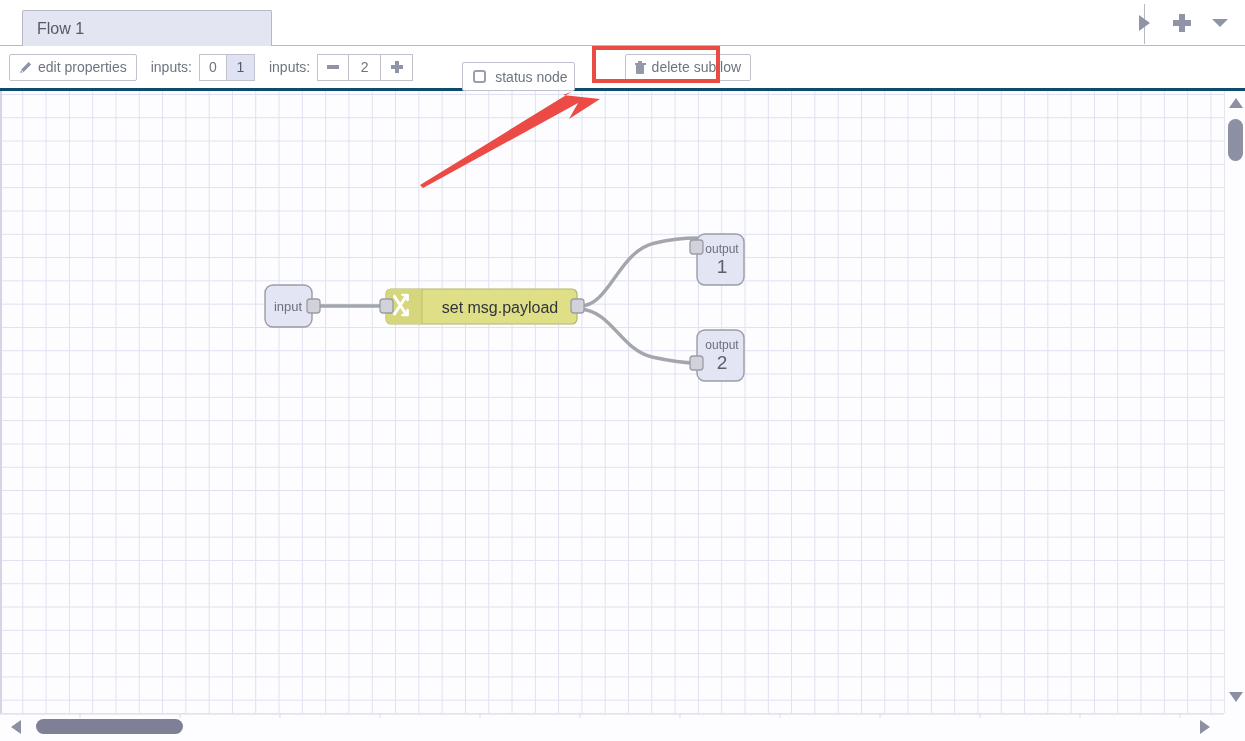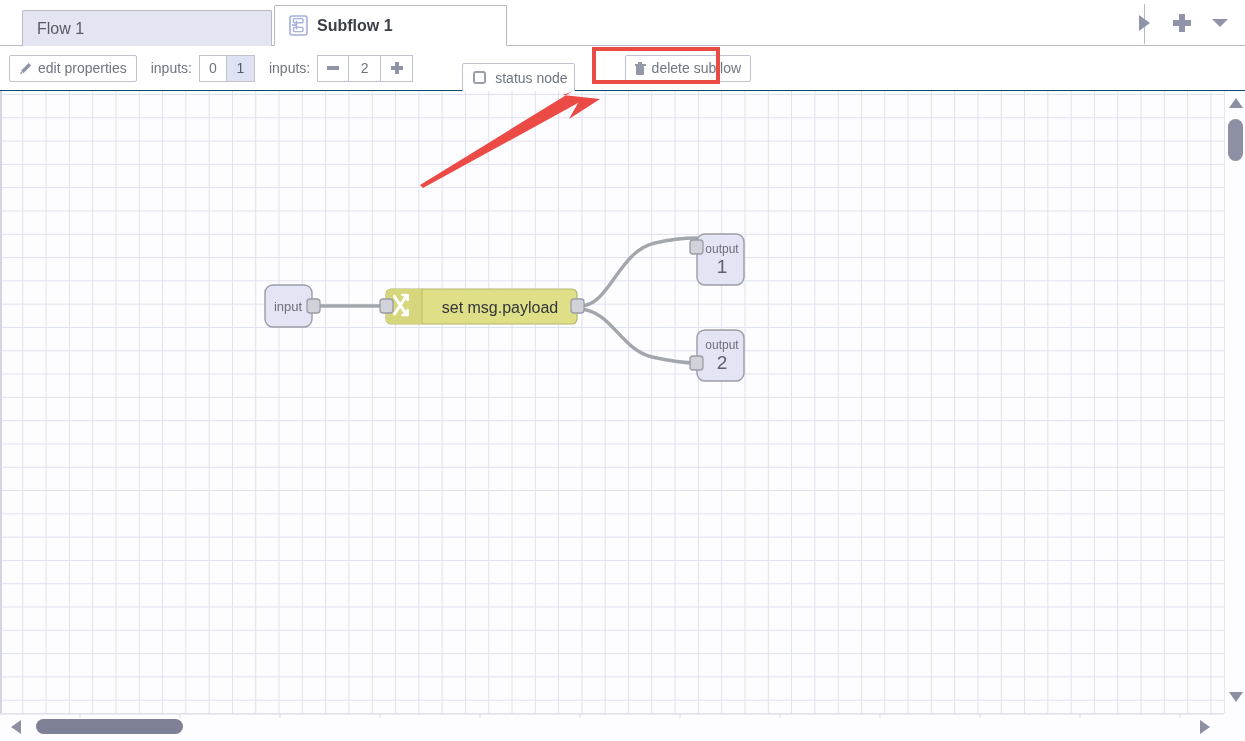--- a/index.html
+++ b/index.html
@@ -102,21 +102,21 @@
     border-left: 8px solid transparent;
     border-right: 8px solid transparent;
     border-top: 8px solid #8f94a8;
   }
 
   
   .subtoolbar {
     position: absolute; left: 0; top: 46px;
     width: 1245px; height: 45px;
     background: #fff;
-    border-bottom: 1px solid #0c4a6e;
+    border-bottom: 3px solid #0c4a6e;
     box-sizing: border-box;
     display: flex; align-items: center;
     padding-left: 9px;
   }
   .btn {
     height: 27px;
     box-sizing: border-box;
     border: 1px solid #c2c2ce;
     background: #fff;
     color: #6e7581;
@@ -288,30 +288,20 @@
 
 <div id="app">
 
   <div class="tabbar">
     <div class="tabs">
 
       <div class="tab inactive">
         <span class="tab-label">Flow 1</span>
       </div>
 
-      <div class="tab active">
-        <svg class="subflow-icon" viewBox="0 0 19 21">
-          <rect x="1" y="1" width="17" height="19" rx="2" fill="#fbfbff" stroke="#a8b0dd" stroke-width="1.6"></rect>
-          <rect x="4.5" y="3.6" width="9.5" height="4.2" rx="1" fill="#fff" stroke="#a8b0dd" stroke-width="1.4"></rect>
-          <rect x="4.5" y="12.4" width="9.5" height="4.2" rx="1" fill="#fff" stroke="#a8b0dd" stroke-width="1.4"></rect>
-          <path d="M3 10.2 H7.5 V5.7" fill="none" stroke="#a8b0dd" stroke-width="1.4"></path>
-          <path d="M3 10.2 H7.5 V14.5" fill="none" stroke="#a8b0dd" stroke-width="1.4"></path>
-        </svg>
-        <span class="tab-label">Subflow 1</span>
-      </div>
 
     </div>
 
     <div class="tabbar-sep"></div>
 
     <div class="tabbar-tools">
       <div class="tool-btn">
         <span class="tri-right"></span>
       </div>
       <div class="tool-btn">

